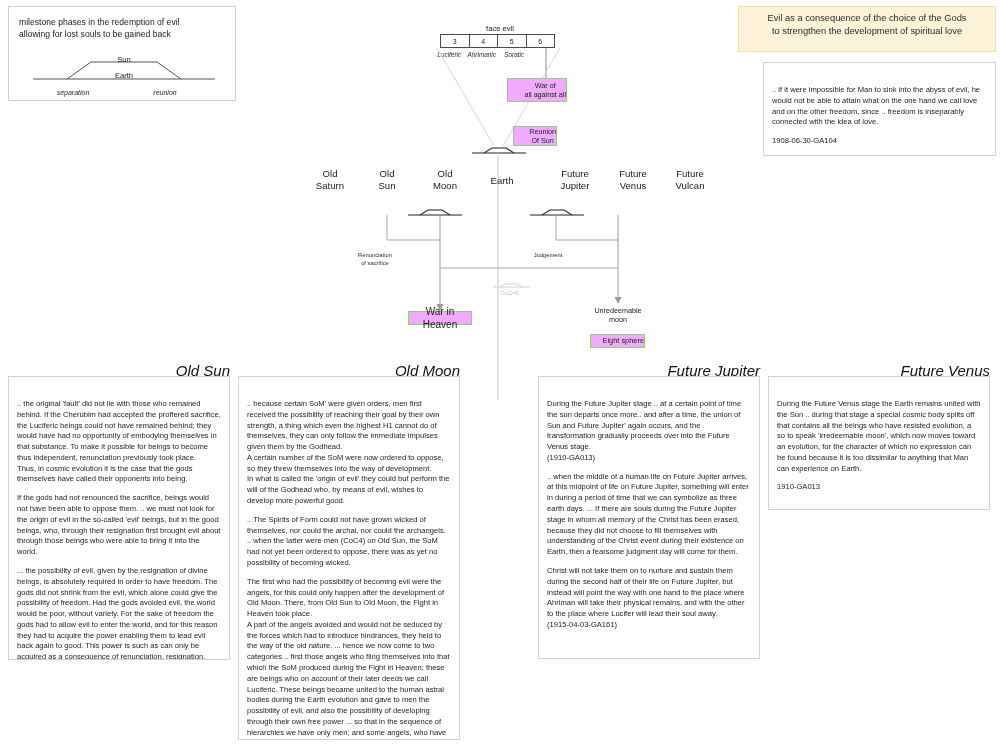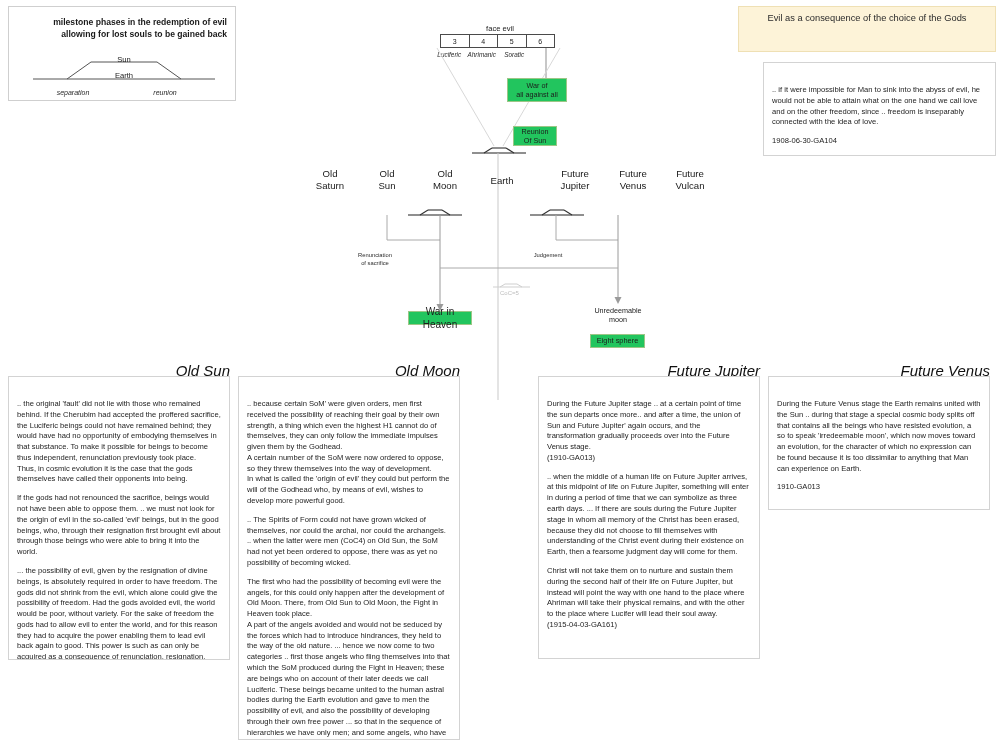--- a/index.html
+++ b/index.html
@@ -42,25 +42,24 @@
     color: #111;
   }
 
   
   #legend-panel {
     left: 8px; top: 6px; width: 228px; height: 95px;
   }
   #legend-caption {
     position: absolute;
     left: 10px; top: 9px; width: 208px;
-    text-align: right;
+    text-align: left;
     font-size: 8.6px;
     line-height: 1.45;
     color: #1a1a1a;
-    font-weight: bold;
   }
   #legend-caption .l2 { display: block; }
 
   
   #header-banner {
     right: 4px; top: 6px; width: 258px; height: 46px;
     background: #fdf3d8;
     border: 1px solid #efe0b4;
     box-sizing: border-box;
     padding: 5px 7px;
@@ -104,29 +103,29 @@
     font-style: italic;
     color: #2a2a2a;
   }
   #face-evil-subs span {
     flex: 1 1 0;
     text-align: center;
   }
 
   
   .green-node {
-    background: #22c55e;
+    background: #f0abfc;
     border: 1px solid #9cc686;
     box-sizing: border-box;
     font-size: 7.2px;
     line-height: 1.3;
     color: #1c1c1c;
     display: flex;
     align-items: center;
-    justify-content: center;
+    justify-content: flex-end;
     text-align: center;
   }
   #node-war-all { left: 507px; top: 78px; width: 60px; height: 24px; }
   #node-reunion { left: 513px; top: 126px; width: 44px; height: 20px; }
   #node-war-heaven { left: 408px; top: 311px; width: 64px; height: 14px; font-size: 10px; }
   #node-eight-sphere { left: 590px; top: 334px; width: 55px; height: 14px; font-size: 7.4px; }
 
   
   .stage-label {
     font-size: 9.6px;
@@ -197,20 +196,21 @@
     <line x1="148" y1="28" x2="182" y2="28" stroke="#555" stroke-width="1"></line>
   </svg>
   <div class="abs" style="left:24px; top:48px; width:182px; text-align:center; font-size:7.6px; color:#1a1a1a;">Sun</div>
   <div class="abs" style="left:24px; top:64px; width:182px; text-align:center; font-size:7.6px; color:#1a1a1a;">Earth</div>
   <div class="abs" style="left:34px; top:82px; width:60px; text-align:center; font-size:7px; font-style:italic; color:#2a2a2a;">separation</div>
   <div class="abs" style="left:128px; top:82px; width:56px; text-align:center; font-size:7px; font-style:italic; color:#2a2a2a;">reunion</div>
 </div>
 
 <div class="abs" id="header-banner">
   <div>Evil as a consequence of the choice of the Gods</div>
+  <div>to strengthen the development of spiritual love</div>
 </div>
 
 <div class="abs quote-box" id="header-quote">
   <p>.. if it were impossible for Man to sink into the abyss of evil, he would not be able to attain what on the one hand we call love and on the other freedom, since .. freedom is inseparably connected with the idea of love.</p>
   <p>1908-06-30-GA104</p>
 </div>
 
 <div class="abs" id="face-evil-label">face evil</div>
 <div class="abs" id="face-evil-table">
   <div class="cell">3</div>

